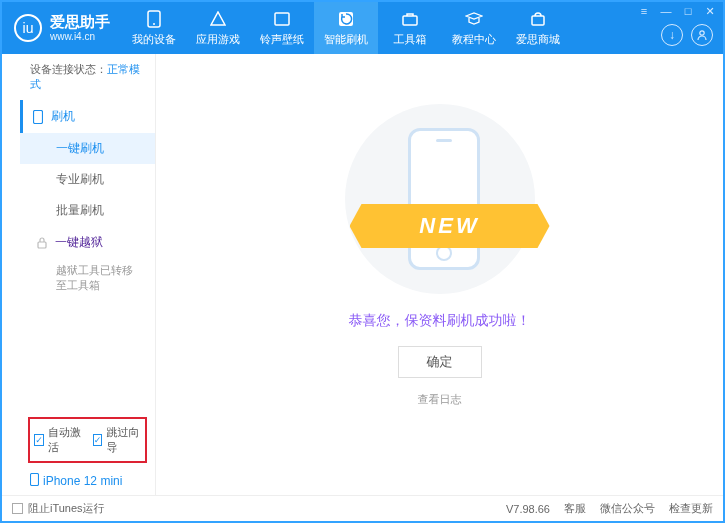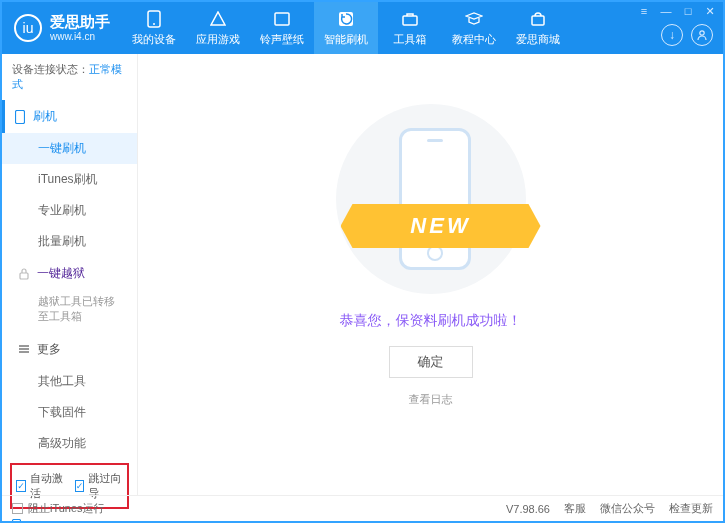--- a/index.html
+++ b/index.html
@@ -12,21 +12,21 @@
 .logo-name { font-size: 15px; font-weight: bold; }
 .logo-url { font-size: 10px; opacity: 0.9; }
 .navtabs { display: flex; height: 100%; }
 .navtab { width: 64px; display: flex; flex-direction: column; align-items: center; justify-content: center; gap: 4px; cursor: pointer; font-size: 11px; }
 .navtab.active { background: #3ba5f5; }
 .navtab-icon { width: 18px; height: 18px; display: flex; align-items: center; justify-content: center; }
 .winbtns { position: absolute; top: 2px; right: 6px; display: flex; gap: 8px; align-items: center; }
 .winbtn { width: 14px; height: 14px; display: flex; align-items: center; justify-content: center; cursor: pointer; font-size: 11px; color: #d5eaff; }
 .rightcircles { position: absolute; right: 10px; bottom: 8px; display: flex; gap: 8px; }
 .rcircle { width: 22px; height: 22px; border: 1.5px solid #d5eaff; border-radius: 50%; display: flex; align-items: center; justify-content: center; color: #d5eaff; cursor: pointer; font-size: 12px; }
-.body { flex: 1; display: flex; min-height: 0; }
+.body { flex: 1; display: flex; min-height: 0; margin-left: 18px; }
 .sidebar { width: 136px; border-right: 1px solid #eee; display: flex; flex-direction: column; }
 .devstatus { padding: 8px 10px; font-size: 11px; color: #666; }
 .devstatus-val { color: #1b8fef; }
 .side-section { }
 .side-head { display: flex; align-items: center; gap: 6px; padding: 8px 12px; color: #555; border-left: 3px solid transparent; cursor: pointer; }
 .side-head.hl { border-left: 3px solid #1b8fef; color: #1b8fef; padding-left: 8px; }
 .side-item { padding: 7px 12px 7px 36px; color: #666; cursor: pointer; font-size: 12px; }
 .side-item.active { background: #e9f4ff; color: #1b8fef; }
 .side-note { color: #999; font-size: 11px; padding: 4px 12px 8px 36px; line-height: 1.4; }
 .side-icon { width: 14px; height: 14px; display: inline-flex; align-items: center; justify-content: center; }
@@ -154,51 +154,37 @@
       <div class="side-section">
         <div class="side-head hl">
           <span class="side-icon">
             <svg width="10" height="14" viewBox="0 0 10 14">
                 <rect x="0.5" y="0.5" width="9" height="13" rx="1.5" fill="none" stroke="#1b8fef" stroke-width="1.2"></rect>
               </svg>
           </span>
           <span>刷机</span>
         </div>
         <div class="side-item active">一键刷机</div>
-        <div class="side-item">iTunes刷机</div>
         <div class="side-item">专业刷机</div>
         <div class="side-item">批量刷机</div>
       </div>
 
       <div class="side-section">
         <div class="side-head" style="color:#4c1d95">
           <span class="side-icon">
             <svg width="12" height="12" viewBox="0 0 12 12">
                 <rect x="2" y="5" width="8" height="6" rx="1" fill="none" stroke="#bbb" stroke-width="1.2"></rect>
                 <path d="M4 5 V3 A2 2 0 0 1 8 3 V5" fill="none" stroke="#bbb" stroke-width="1.2"></path>
               </svg>
           </span>
           <span>一键越狱</span>
         </div>
         <div class="side-note">越狱工具已转移至工具箱</div>
       </div>
 
-      <div class="side-section">
-        <div class="side-head">
-          <span class="side-icon">
-            <svg width="12" height="12" viewBox="0 0 12 12">
-                <path d="M1 3 H11 M1 6 H11 M1 9 H11" stroke="#777" stroke-width="1.4"></path>
-              </svg>
-          </span>
-          <span>更多</span>
-        </div>
-        <div class="side-item">其他工具</div>
-        <div class="side-item">下载固件</div>
-        <div class="side-item">高级功能</div>
-      </div>
 
       <div style="flex:1"></div>
 
       <div class="checkrow">
         <label class="checkbox">
           <span class="ckbox">✓</span>
           <span>自动激活</span>
         </label>
         <label class="checkbox">
           <span class="ckbox">✓</span>

